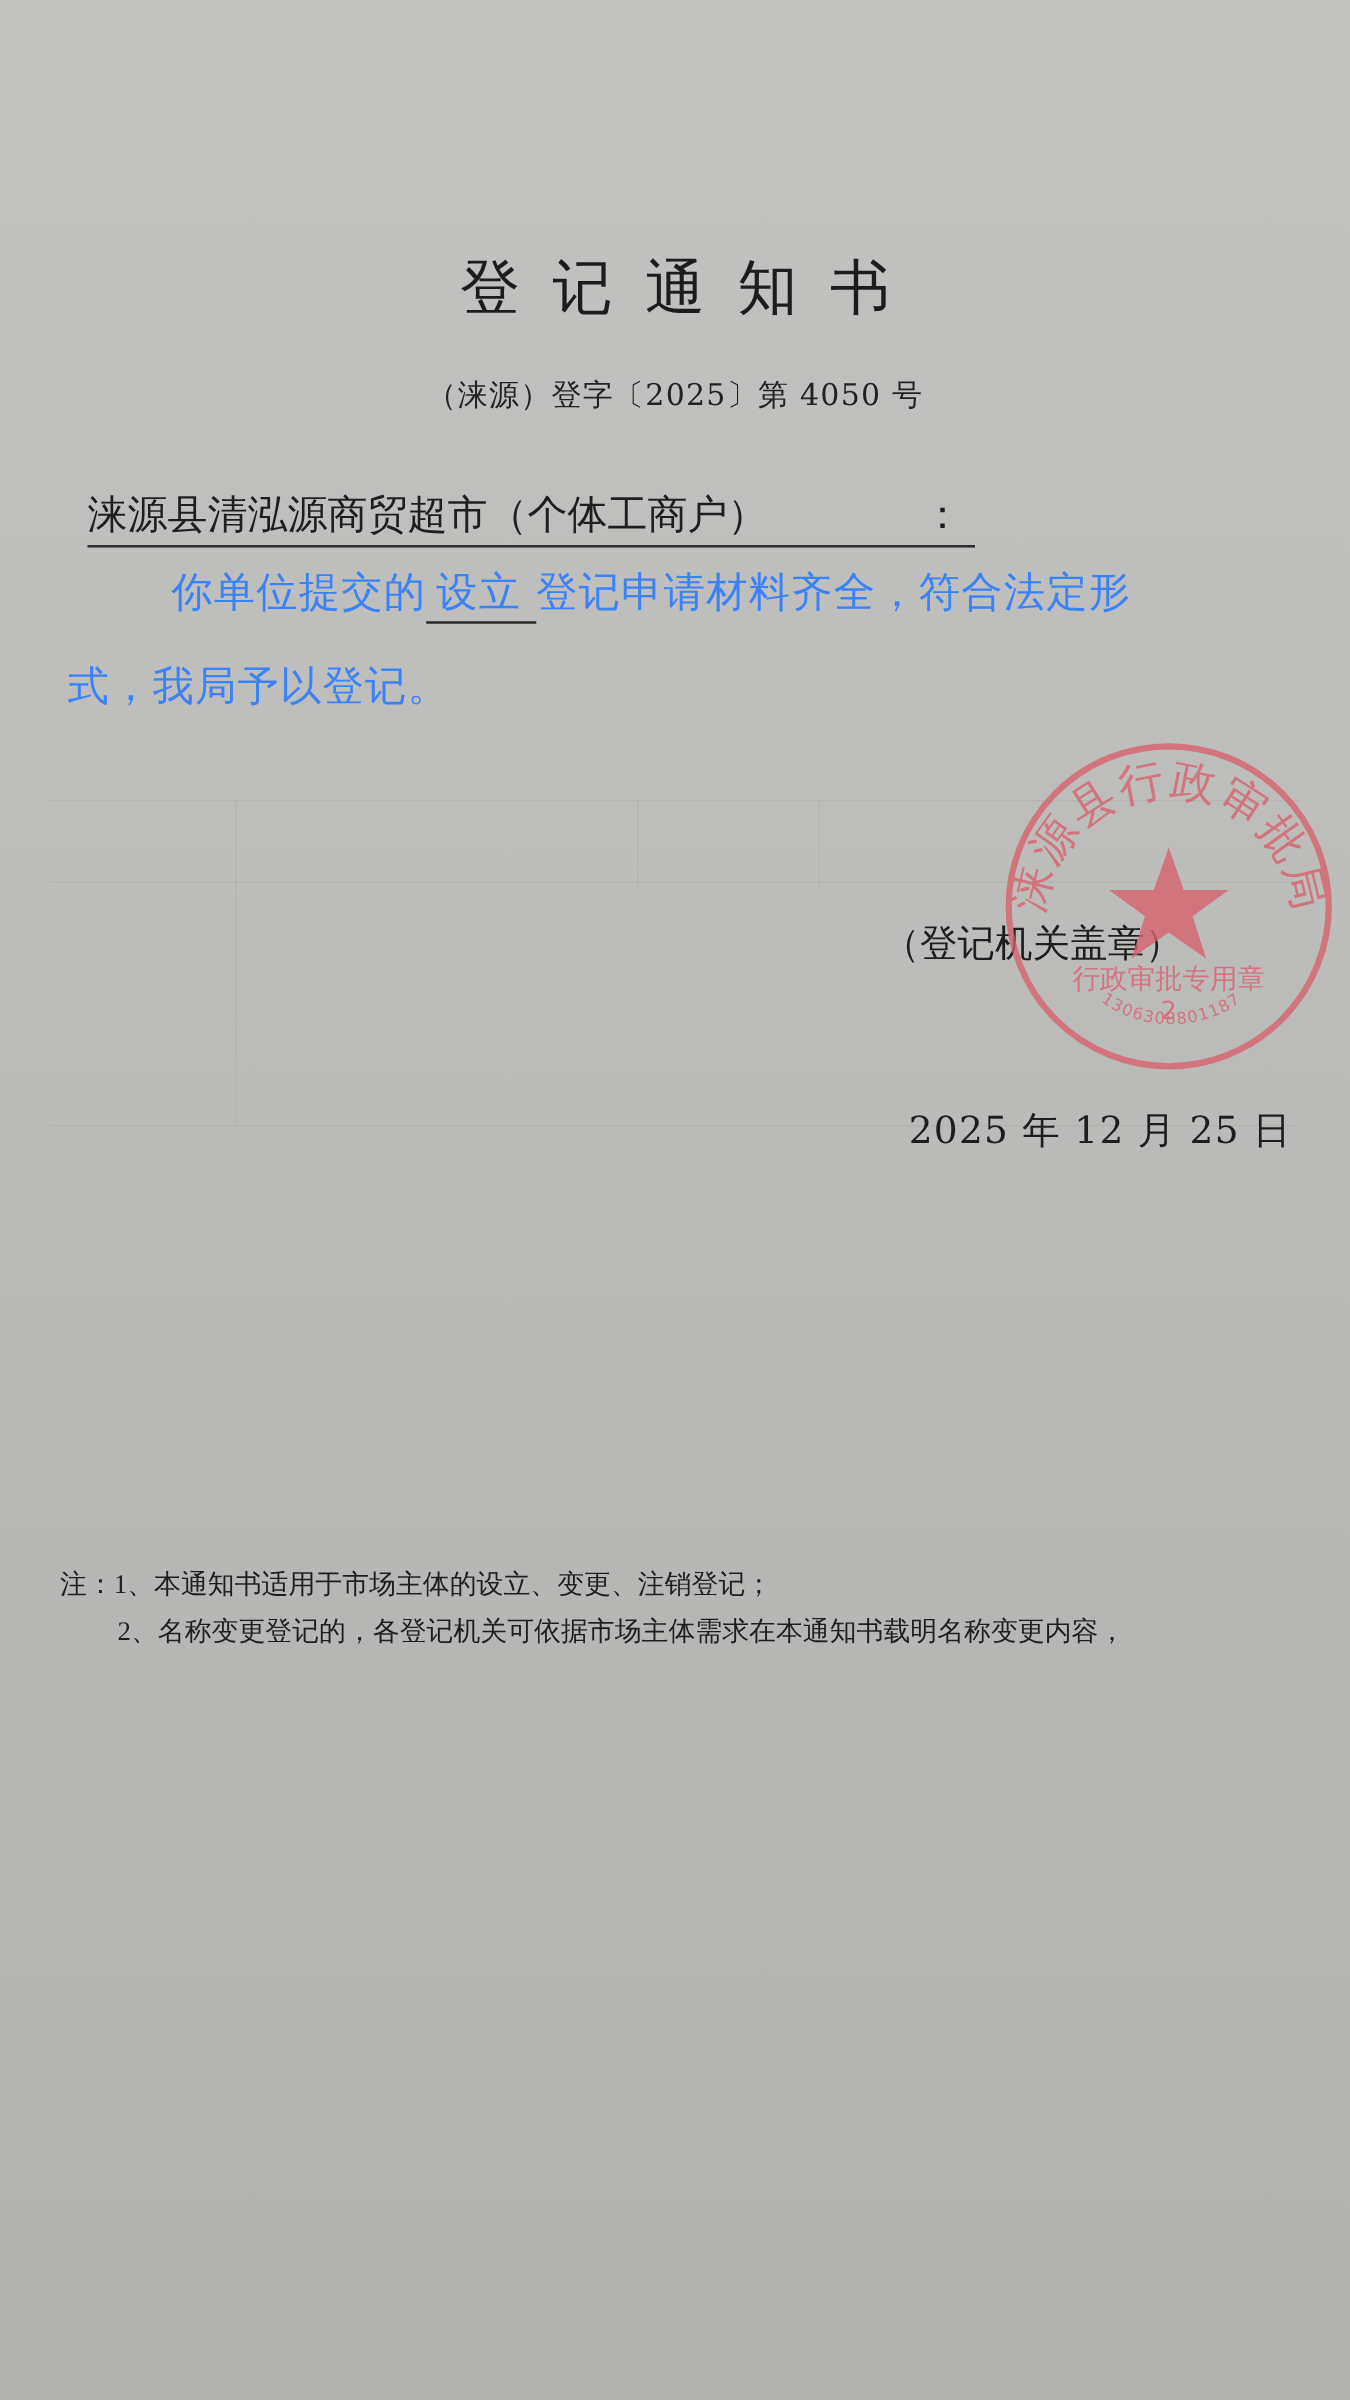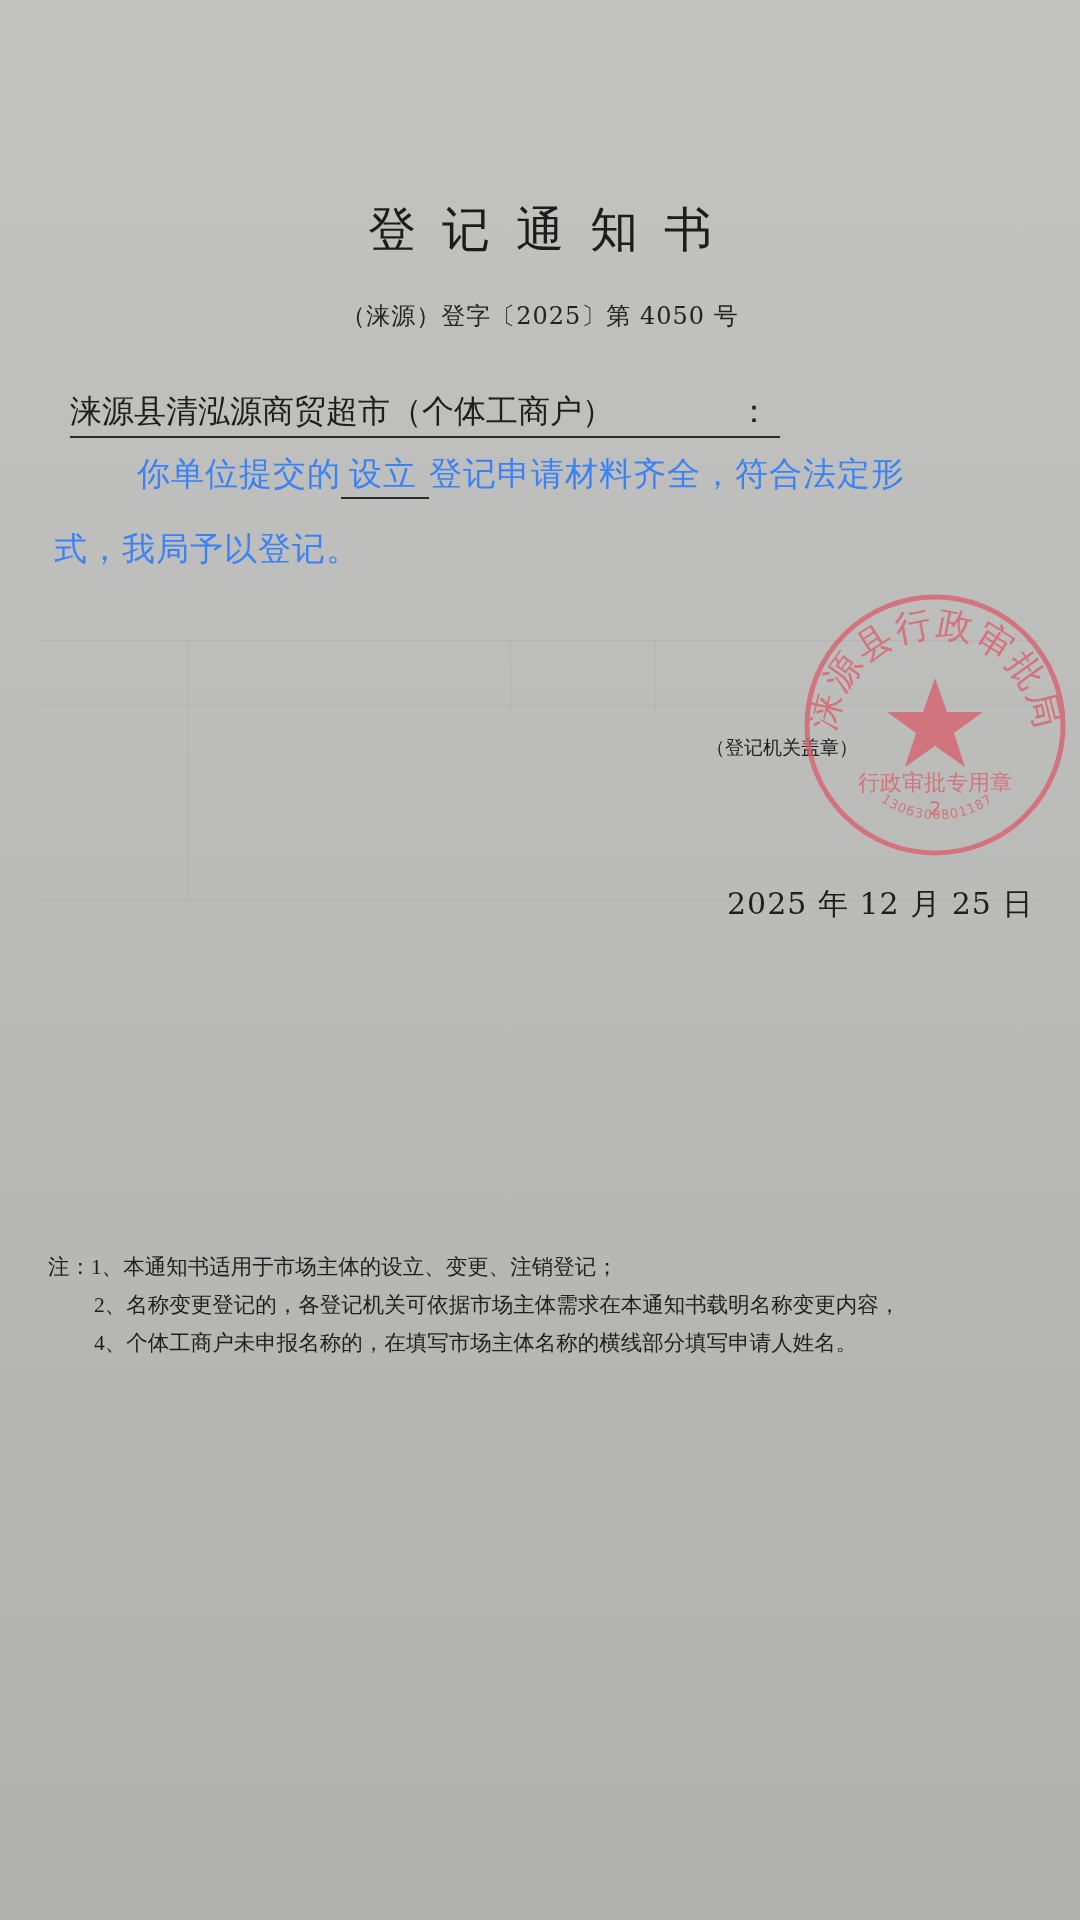--- a/index.html
+++ b/index.html
@@ -30,21 +30,21 @@
     }
     .addressee .colon { position:absolute; right:10px; top:0; }
     .body-line {
       position:absolute; font-family:"DejaVu Sans","Liberation Sans",sans-serif;
       font-size:33px; color:#3b82f6; white-space:nowrap; letter-spacing:1px;
     }
     .fill { display:inline-block; border-bottom:2px solid #2a2a2a; padding:0 12px 0 8px; }
     .sealnote {
       position:absolute; left:706px; top:735px;
       font-family:"DejaVu Sans","Liberation Sans",sans-serif;
-      font-size:19px; color:#1e1e1e; z-index:1;
+      font-size:30px; color:#1e1e1e; z-index:1;
     }
     .date {
       position:absolute; left:727px; top:884px;
       font-size:30px; color:#1e1e1e; letter-spacing:1px;
     }
     .stamp {
       position:absolute; left:800px; top:590px; width:270px; height:270px; z-index:2;
       opacity:0.78;
     }
     .notes {
@@ -96,15 +96,14 @@
     <text font-family="DejaVu Sans, sans-serif" font-size="13" fill="#d9606e" letter-spacing="1">
       <textPath href="#serialArc" startOffset="50%" text-anchor="middle">1306308801187</textPath>
     </text>
   </svg>
 
   <div class="date">2025 年 12 月 25 日</div>
 
   <div class="notes">
     <div>注：1、本通知书适用于市场主体的设立、变更、注销登记；</div>
     <div class="indent">2、名称变更登记的，各登记机关可依据市场主体需求在本通知书载明名称变更内容，</div>
-    <div class="indent">4、个体工商户未申报名称的，在填写市场主体名称的横线部分填写申请人姓名。</div>
   </div>
 </div>
 
 </body></html>

